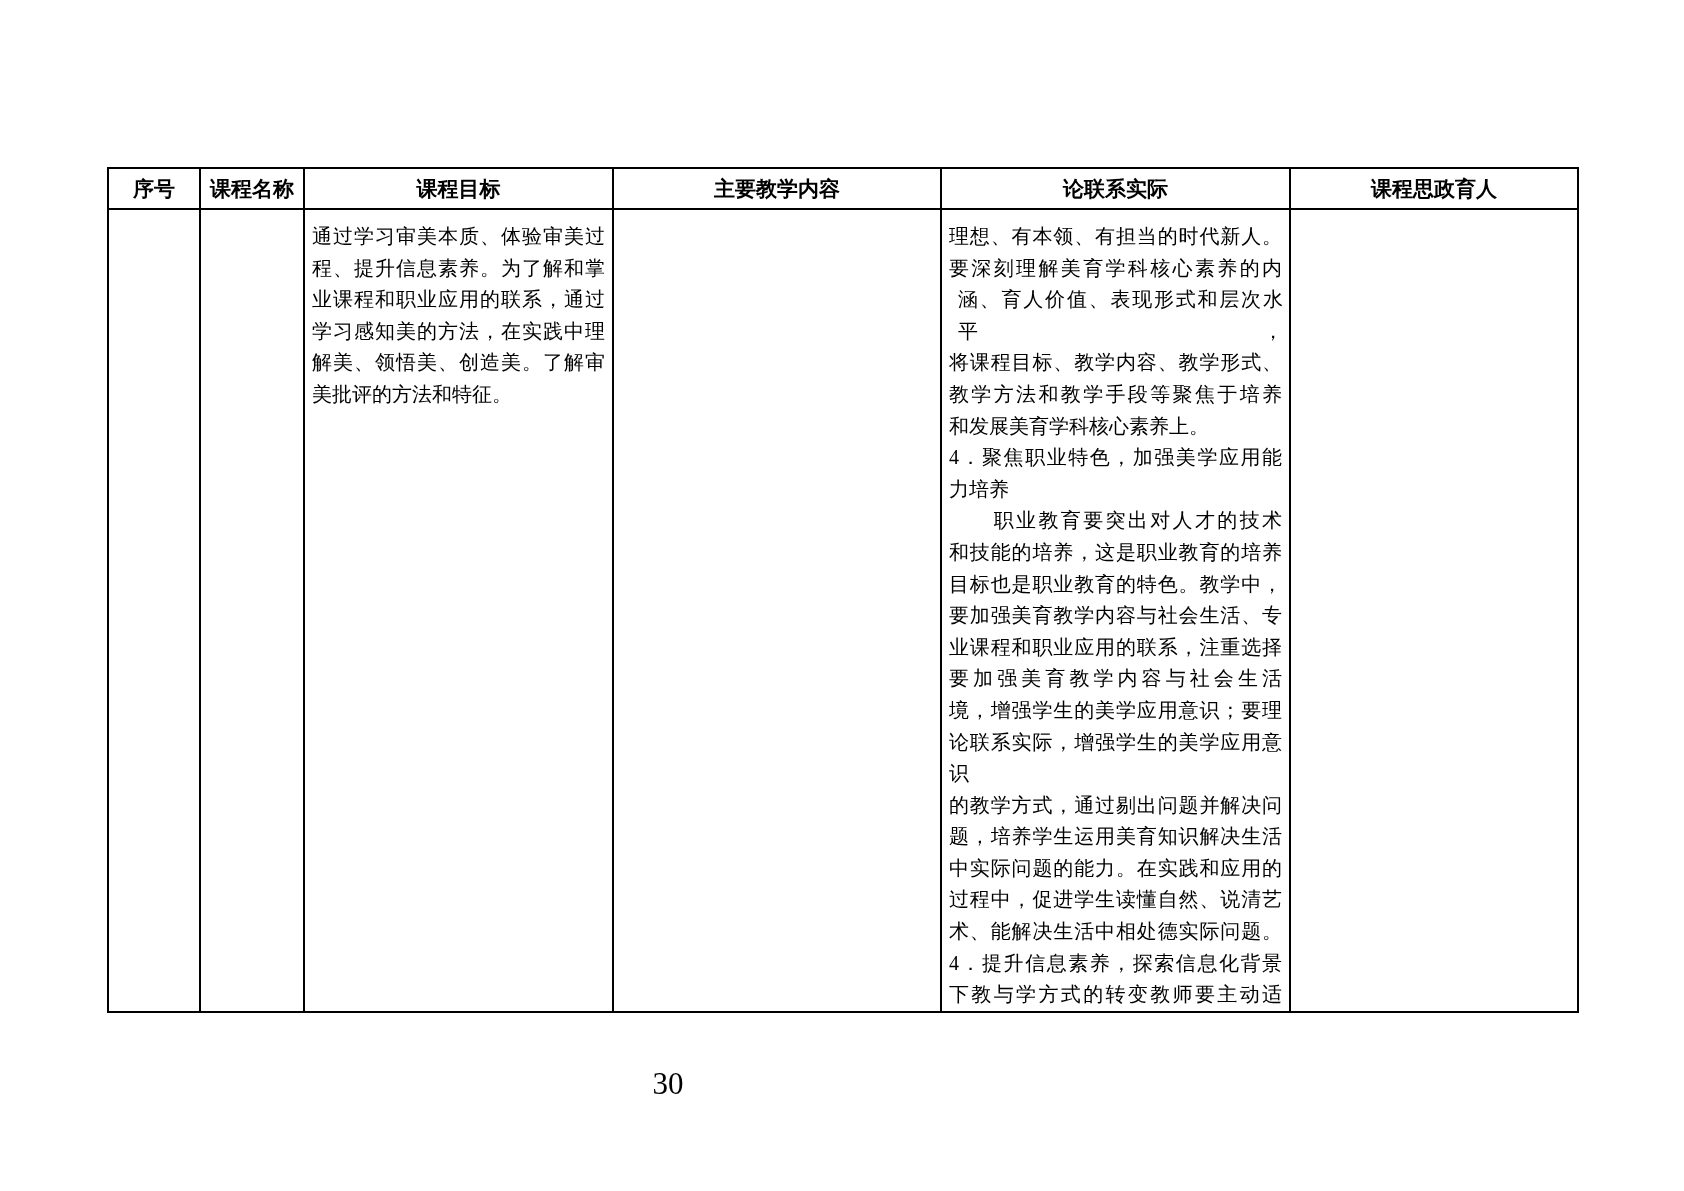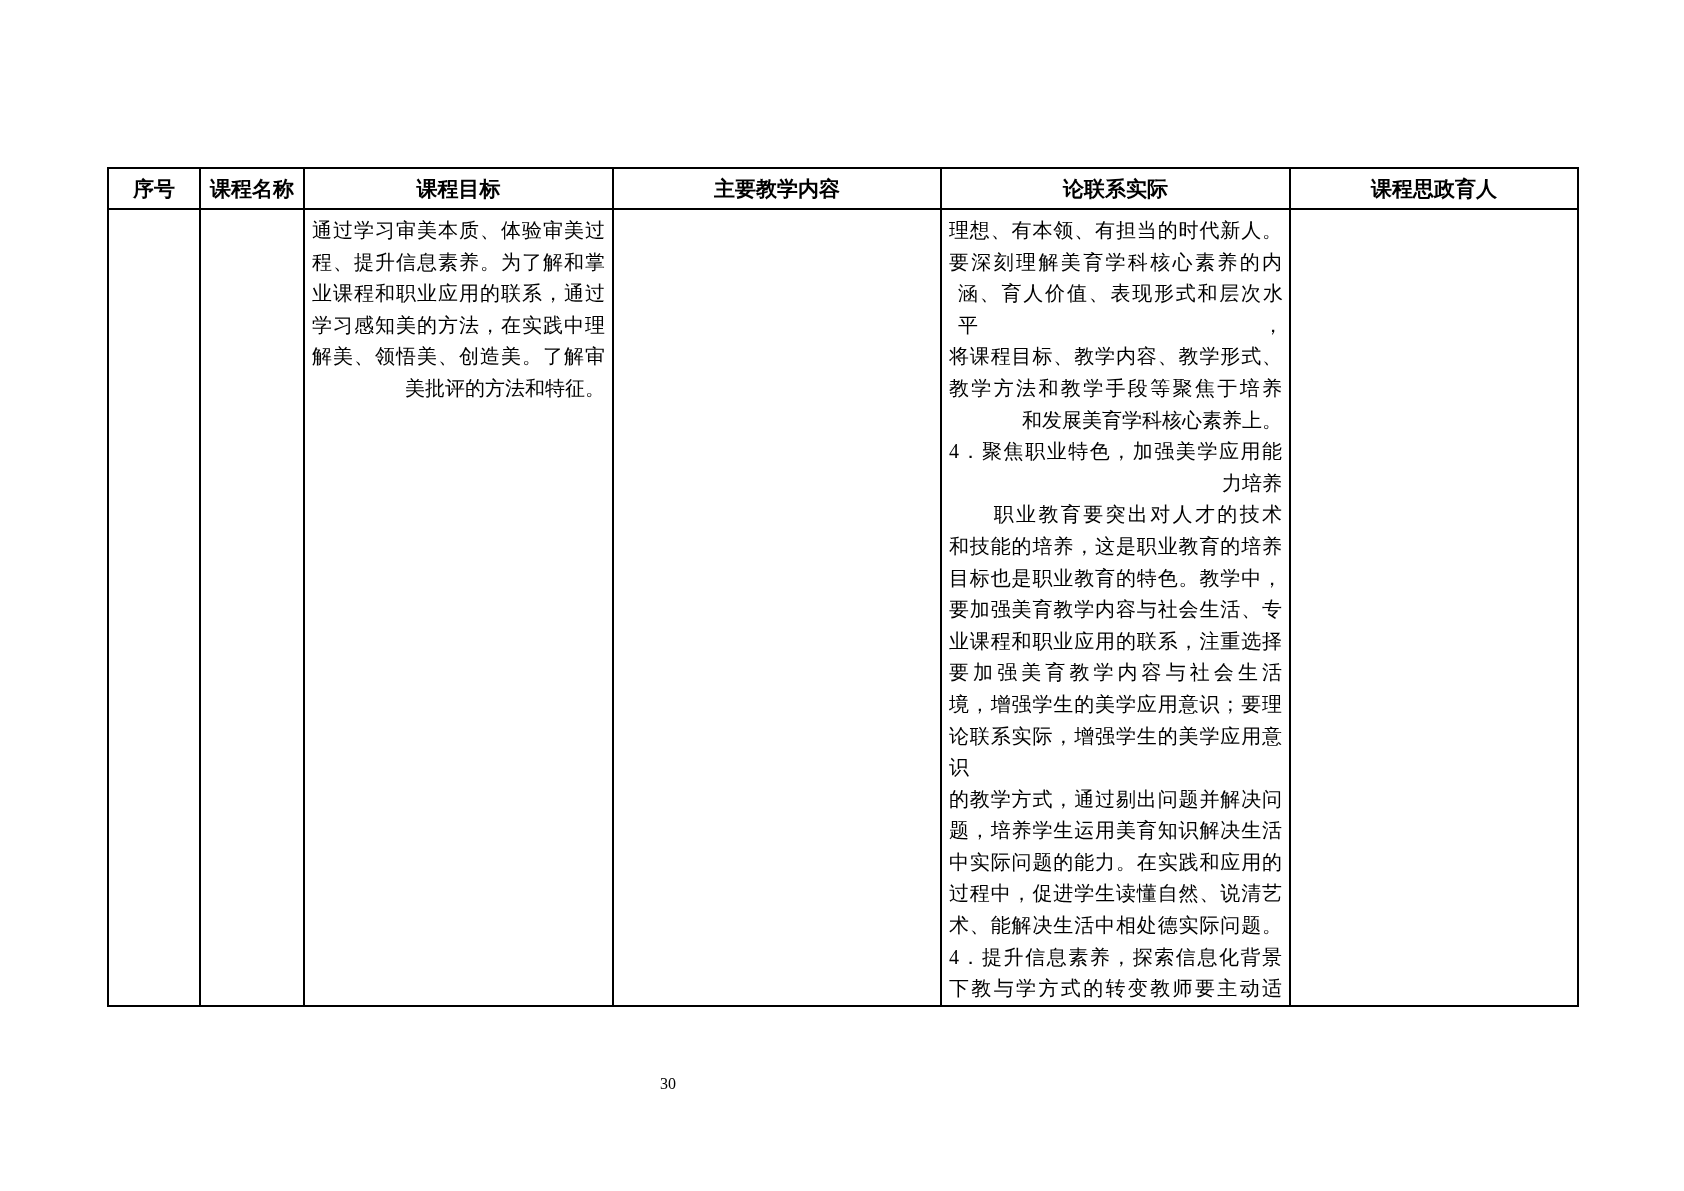--- a/index.html
+++ b/index.html
@@ -32,40 +32,40 @@
     font-size: 21px;
     text-align: center;
     vertical-align: middle;
     padding: 0 2px;
     white-space: nowrap;
   }
   .doc-table td {
     vertical-align: top;
     font-size: 20px;
     line-height: 31.6px;
-    padding: 5px 7px 0 7px;
+    padding: 11px 7px 0 7px;
   }
   .tline {
     min-height: 31.6px;
-    text-align: right;
+    text-align: left;
   }
   .tline.fill {
     text-align: justify;
     text-align-last: justify;
   }
   .tline.tight {
     letter-spacing: -0.9px;
     margin-left: 9px;
   }
   .page-number {
     position: absolute;
     left: 0; top: 1068px;
     width: 1336px;
     text-align: center;
-    font-size: 16px;
+    font-size: 31px;
     line-height: 32px;
     font-family: "Liberation Serif", "DejaVu Serif", serif;
   }
 </style>
 </head>
 <body>
 
 <div class="page">
 
   <table class="doc-table">

